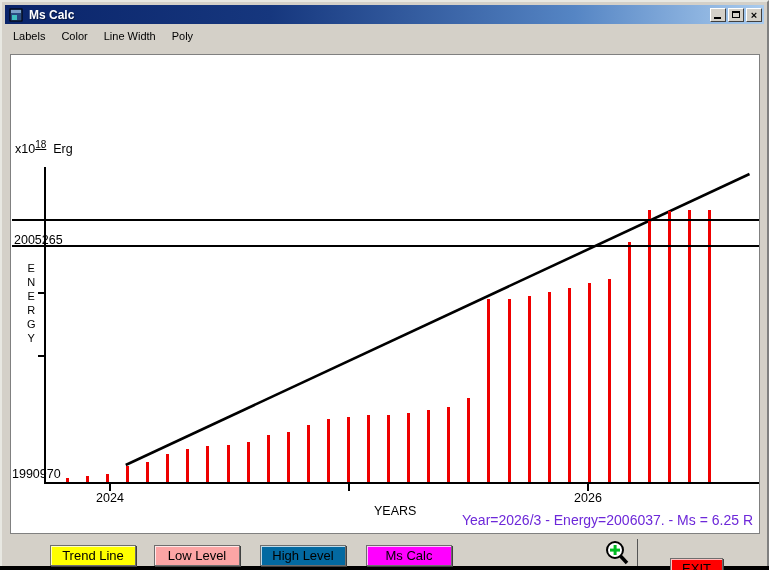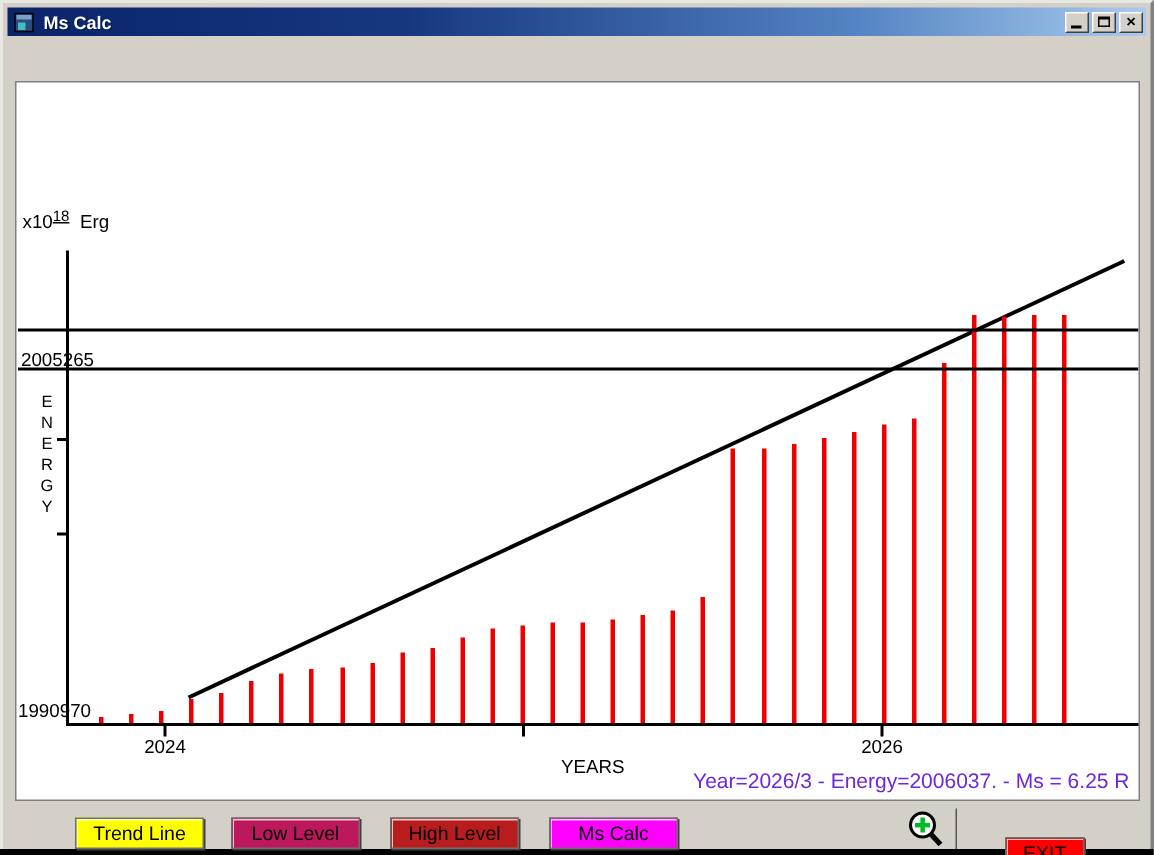--- a/index.html
+++ b/index.html
@@ -73,20 +73,26 @@
         <span class="glyph-min"></span>
       </span>
     <span class="winbtn">
         <span class="glyph-max"></span>
       </span>
     <span class="winbtn">
         <span class="glyph-close">×</span>
       </span>
   </div>
 
+  <div id="menubar">
+    <span class="menu-item">Labels</span>
+    <span class="menu-item">Color</span>
+    <span class="menu-item">Line Width</span>
+    <span class="menu-item">Poly</span>
+  </div>
 
   <div id="chartbox">
     <div id="yaxis" class="abs"></div>
     <div id="xaxis" class="abs"></div>
     <div class="ytick abs" style="top:237px"></div>
     <div class="ytick abs" style="top:300px"></div>
 
     <div id="y-unit-label" class="abs">
       <span>x10</span><sup>18</sup><span class="unit">Erg</span>
     </div>
@@ -143,22 +149,22 @@
 
     <div id="status-line" class="abs">Year=2026/3 - Energy=2006037. - Ms = 6.25 R</div>
   <div class="xtick" style="left: 98px;"></div>
       <div class="xtick-label" style="left: 82px;">2024</div>
       <div class="xtick" style="left: 337px;"></div>
       <div class="xtick" style="left: 576px;"></div>
       <div class="xtick-label" style="left: 560px;">2026</div>
     </div>
 
   <button class="vbbtn" style="left: 48px; background: rgb(255, 255, 0);">Trend Line</button>
-  <button class="vbbtn" style="left: 152px; background: #be185d;">Low Level</button>
-  <button class="vbbtn" style="left: 258px; background: #b91c1c;">High Level</button>
+  <button class="vbbtn" style="left: 152px; background: #fca5a5;">Low Level</button>
+  <button class="vbbtn" style="left: 258px; background: #0369a1;">High Level</button>
   <button class="vbbtn" style="left: 364px; background: rgb(255, 0, 255);">Ms Calc</button>
 
   <div id="zoom-btn">
     <svg width="28" height="26" viewBox="0 0 28 26">
       <circle cx="12" cy="10" r="8" fill="#fff" stroke="#000" stroke-width="2"></circle>
       <rect x="10.6" y="5" width="3" height="10" fill="#00bb22"></rect>
       <rect x="7" y="8.6" width="10" height="3" fill="#00bb22"></rect>
       <line x1="17.5" y1="16" x2="24" y2="23" stroke="#000" stroke-width="3.5"></line>
     </svg>
   </div>

